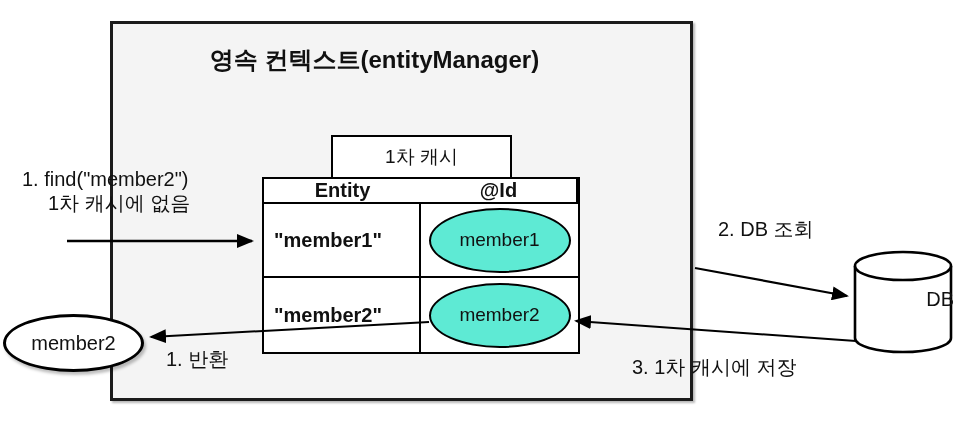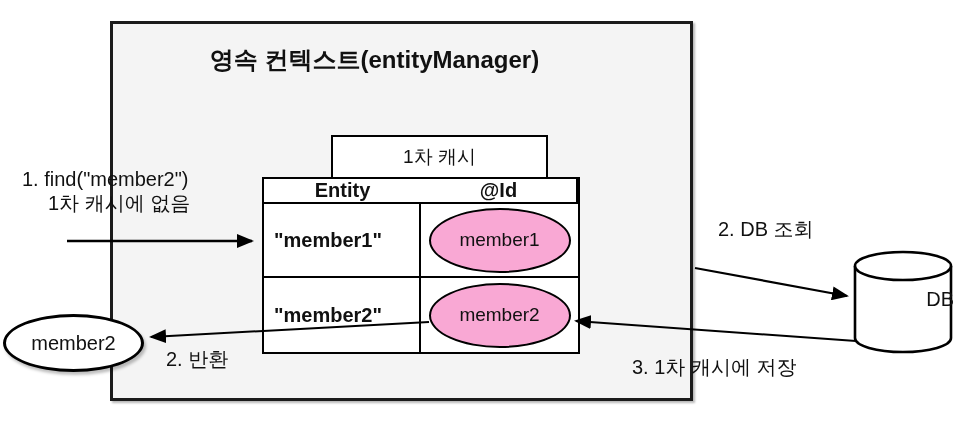--- a/index.html
+++ b/index.html
@@ -32,21 +32,21 @@
     font-size: 24px;
     font-weight: bold;
     z-index: 2;
     white-space: nowrap;
   }
 
   
   .cache-box {
     position: absolute;
     left: 331px; top: 135px;
-    width: 217px; height: 44px;
+    width: 181px; height: 44px;
     background: #ffffff;
     border: 2px solid #000000;
     box-sizing: border-box;
     display: flex; align-items: center; justify-content: center;
     font-size: 19px;
     z-index: 2;
   }
 
   
   .cache-table {
@@ -73,21 +73,21 @@
   .cell.id {
     padding-left: 10px;
     font-weight: bold;
     font-size: 20px;
   }
   .cell.ent { justify-content: center; }
   .ellipse {
     width: 138px; height: 61px;
     border: 2px solid #000000;
     border-radius: 50%;
-    background: #f9a8d4;
+    background: #5eead4;
     display: flex; align-items: center; justify-content: center;
     font-size: 19px;
   }
 
   
   .result-ellipse {
     position: absolute;
     left: 3px; top: 314px;
     width: 141px; height: 58px;
     border: 3px solid #000000;
@@ -180,15 +180,15 @@
   </svg>
 
   <div class="result-ellipse">
     <span>member2</span>
   </div>
 
   <div class="step-label" id="step1-l1">1. find("member2")</div>
   <div class="step-label" id="step1-l2">1차 캐시에 없음</div>
   <div class="step-label" id="step2">2. DB 조회</div>
   <div class="step-label" id="step3">3. 1차 캐시에 저장</div>
-  <div class="step-label" id="step4">2. 반환</div>
+  <div class="step-label" id="step4">1. 반환</div>
 
 </div>
 
 </body></html>

